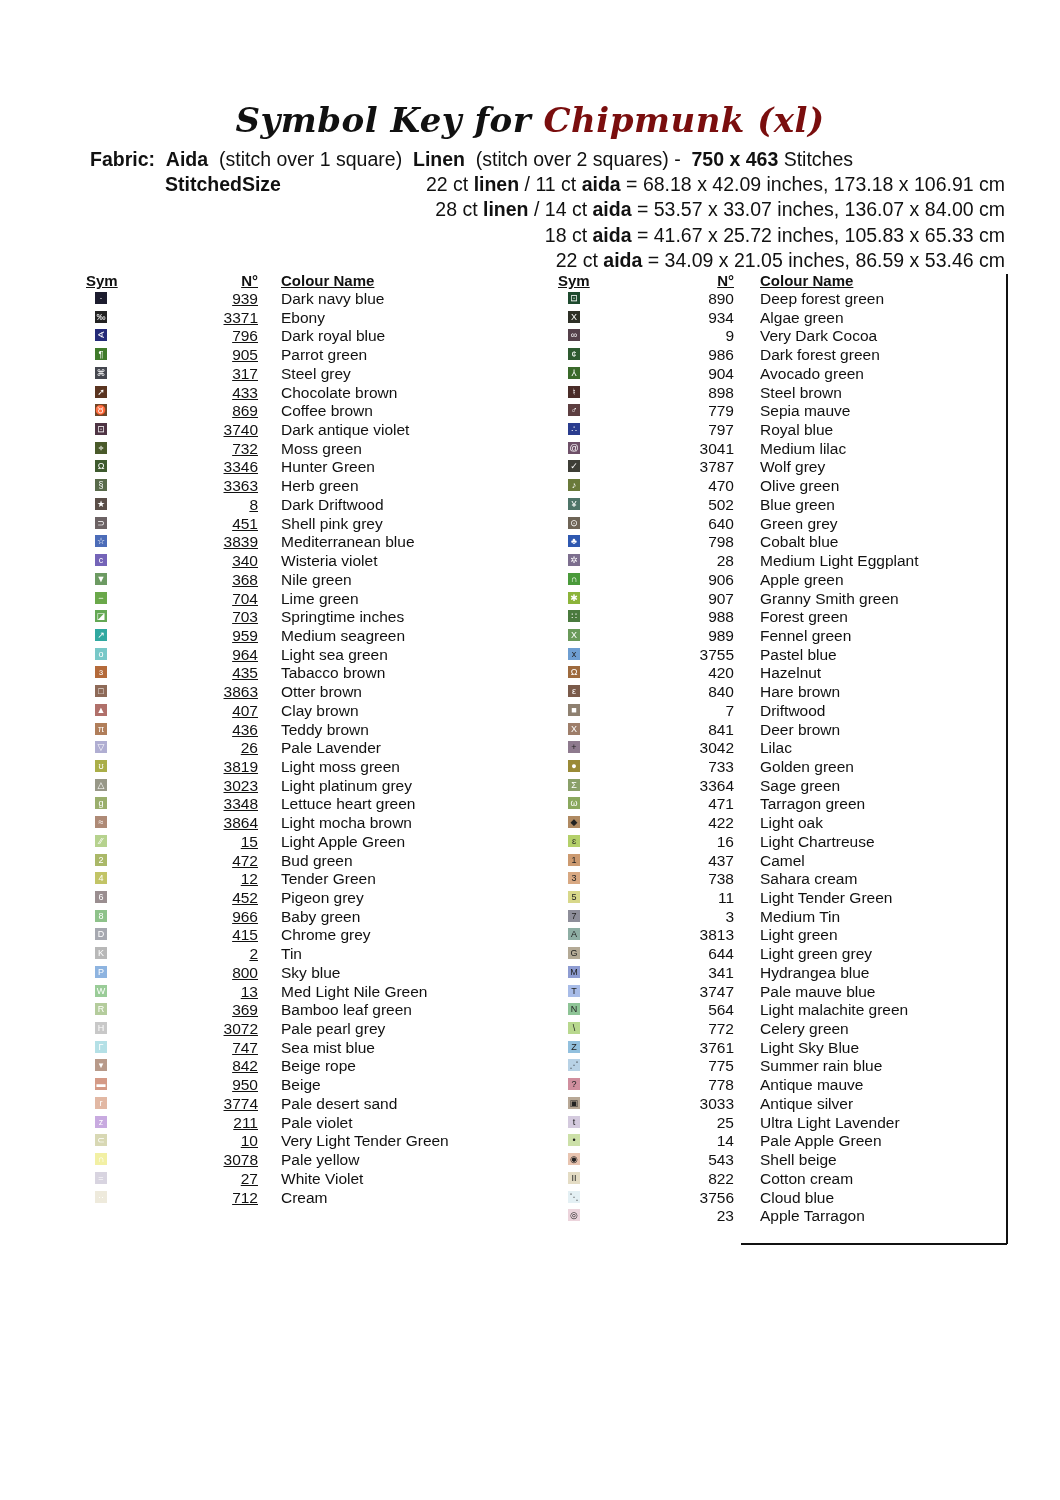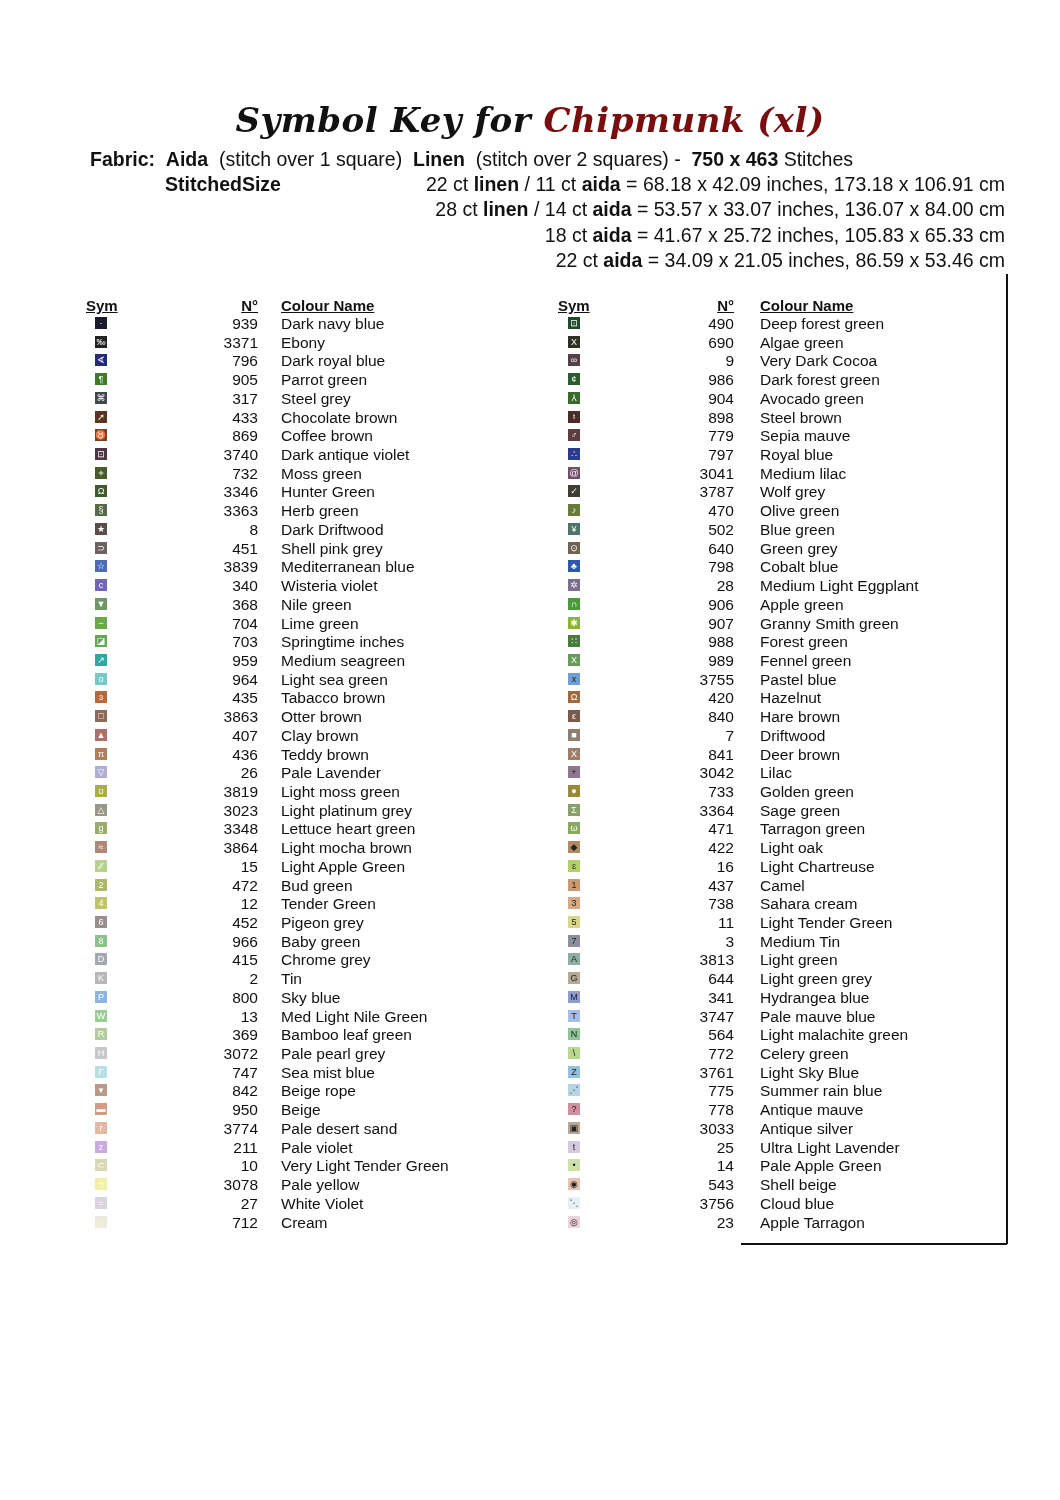--- a/index.html
+++ b/index.html
@@ -9,34 +9,34 @@
   .title .t2 { color:#7a0e0e; }
   .line { position:absolute; font-size:19.5px; white-space:nowrap; line-height:24px; }
   .line b { font-weight:bold; }
   .fabric { left:90px; top:147px; }
   .ss-label { left:165px; top:172px; font-weight:bold; }
   .ss { right:55px; text-align:right; }
   .ss1 { top:172px; } .ss2 { top:197px; } .ss3 { top:223px; } .ss4 { top:248px; }
   .col { position:absolute; top:272px; }
   .col.left { left:86px; width:420px; }
   .col.right { left:558px; width:450px; }
-  .hdr { position:relative; height:18px; font-size:15px; font-weight:bold;margin-top:25px; }
+  .hdr { position:relative; height:18px; font-size:15px; font-weight:bold; }
   .hdr span { position:absolute; top:0; text-decoration:underline; }
   .h-sym { left:0; }
   .h-num { width:72px; text-align:right; }
   .left .h-num { left:100px; }
   .right .h-num { left:104px; }
   .left .h-name { left:195px; }
   .right .h-name { left:202px; }
   .row { position:relative; height:18.72px; font-size:15.5px; }
   .sw { position:absolute; left:9px; top:2px; width:12px; height:12px; font-size:9px; line-height:12px; text-align:center; color:#fff; overflow:hidden; }
   .right .sw { left:10px; }
   .sw.dk { color:#222; }
   .num { position:absolute; top:0; width:72px; text-align:right; }
-  .left .num { left:100px; }
+  .left .num { left:100px;text-decoration:underline; }
   .right .num { left:104px; }
   .nm { position:absolute; top:0; white-space:nowrap; }
   .left .nm { left:195px; }
   .right .nm { left:202px; }
   .vline { position:absolute; left:1006px; top:274px; width:1.5px; height:970px; background:#111; }
   .hline { position:absolute; left:741px; top:1243px; width:266px; height:1.5px; background:#111; }
 </style>
 </head>
 <body>
 
@@ -338,26 +338,26 @@
 
 <div class="col right">
   <div class="hdr">
     <span class="h-sym">Sym</span>
     <span class="h-num">N°</span>
     <span class="h-name">Colour Name</span>
   </div>
   <div id="right-rows">
       <div class="row">
         <span class="sw" style="background: rgb(30, 74, 46);">⊡</span>
-        <span class="num">490</span>
+        <span class="num">890</span>
         <span class="nm">Deep forest green</span>
       </div>
       <div class="row">
         <span class="sw" style="background: rgb(46, 48, 38);">X</span>
-        <span class="num">690</span>
+        <span class="num">934</span>
         <span class="nm">Algae green</span>
       </div>
       <div class="row">
         <span class="sw" style="background: rgb(84, 64, 74);">∞</span>
         <span class="num">9</span>
         <span class="nm">Very Dark Cocoa</span>
       </div>
       <div class="row">
         <span class="sw" style="background: rgb(46, 90, 48);">¢</span>
         <span class="num">986</span>
@@ -572,20 +572,25 @@
         <span class="sw dk" style="background: rgb(204, 224, 168);">•</span>
         <span class="num">14</span>
         <span class="nm">Pale Apple Green</span>
       </div>
       <div class="row">
         <span class="sw dk" style="background: rgb(232, 196, 176);">◉</span>
         <span class="num">543</span>
         <span class="nm">Shell beige</span>
       </div>
       <div class="row">
+        <span class="sw dk" style="background: rgb(228, 220, 196);">II</span>
+        <span class="num">822</span>
+        <span class="nm">Cotton cream</span>
+      </div>
+      <div class="row">
         <span class="sw dk" style="background: rgb(228, 240, 244);">⋱</span>
         <span class="num">3756</span>
         <span class="nm">Cloud blue</span>
       </div>
       <div class="row">
         <span class="sw dk" style="background: rgb(236, 212, 220);">◎</span>
         <span class="num">23</span>
         <span class="nm">Apple Tarragon</span>
       </div>
     </div>

